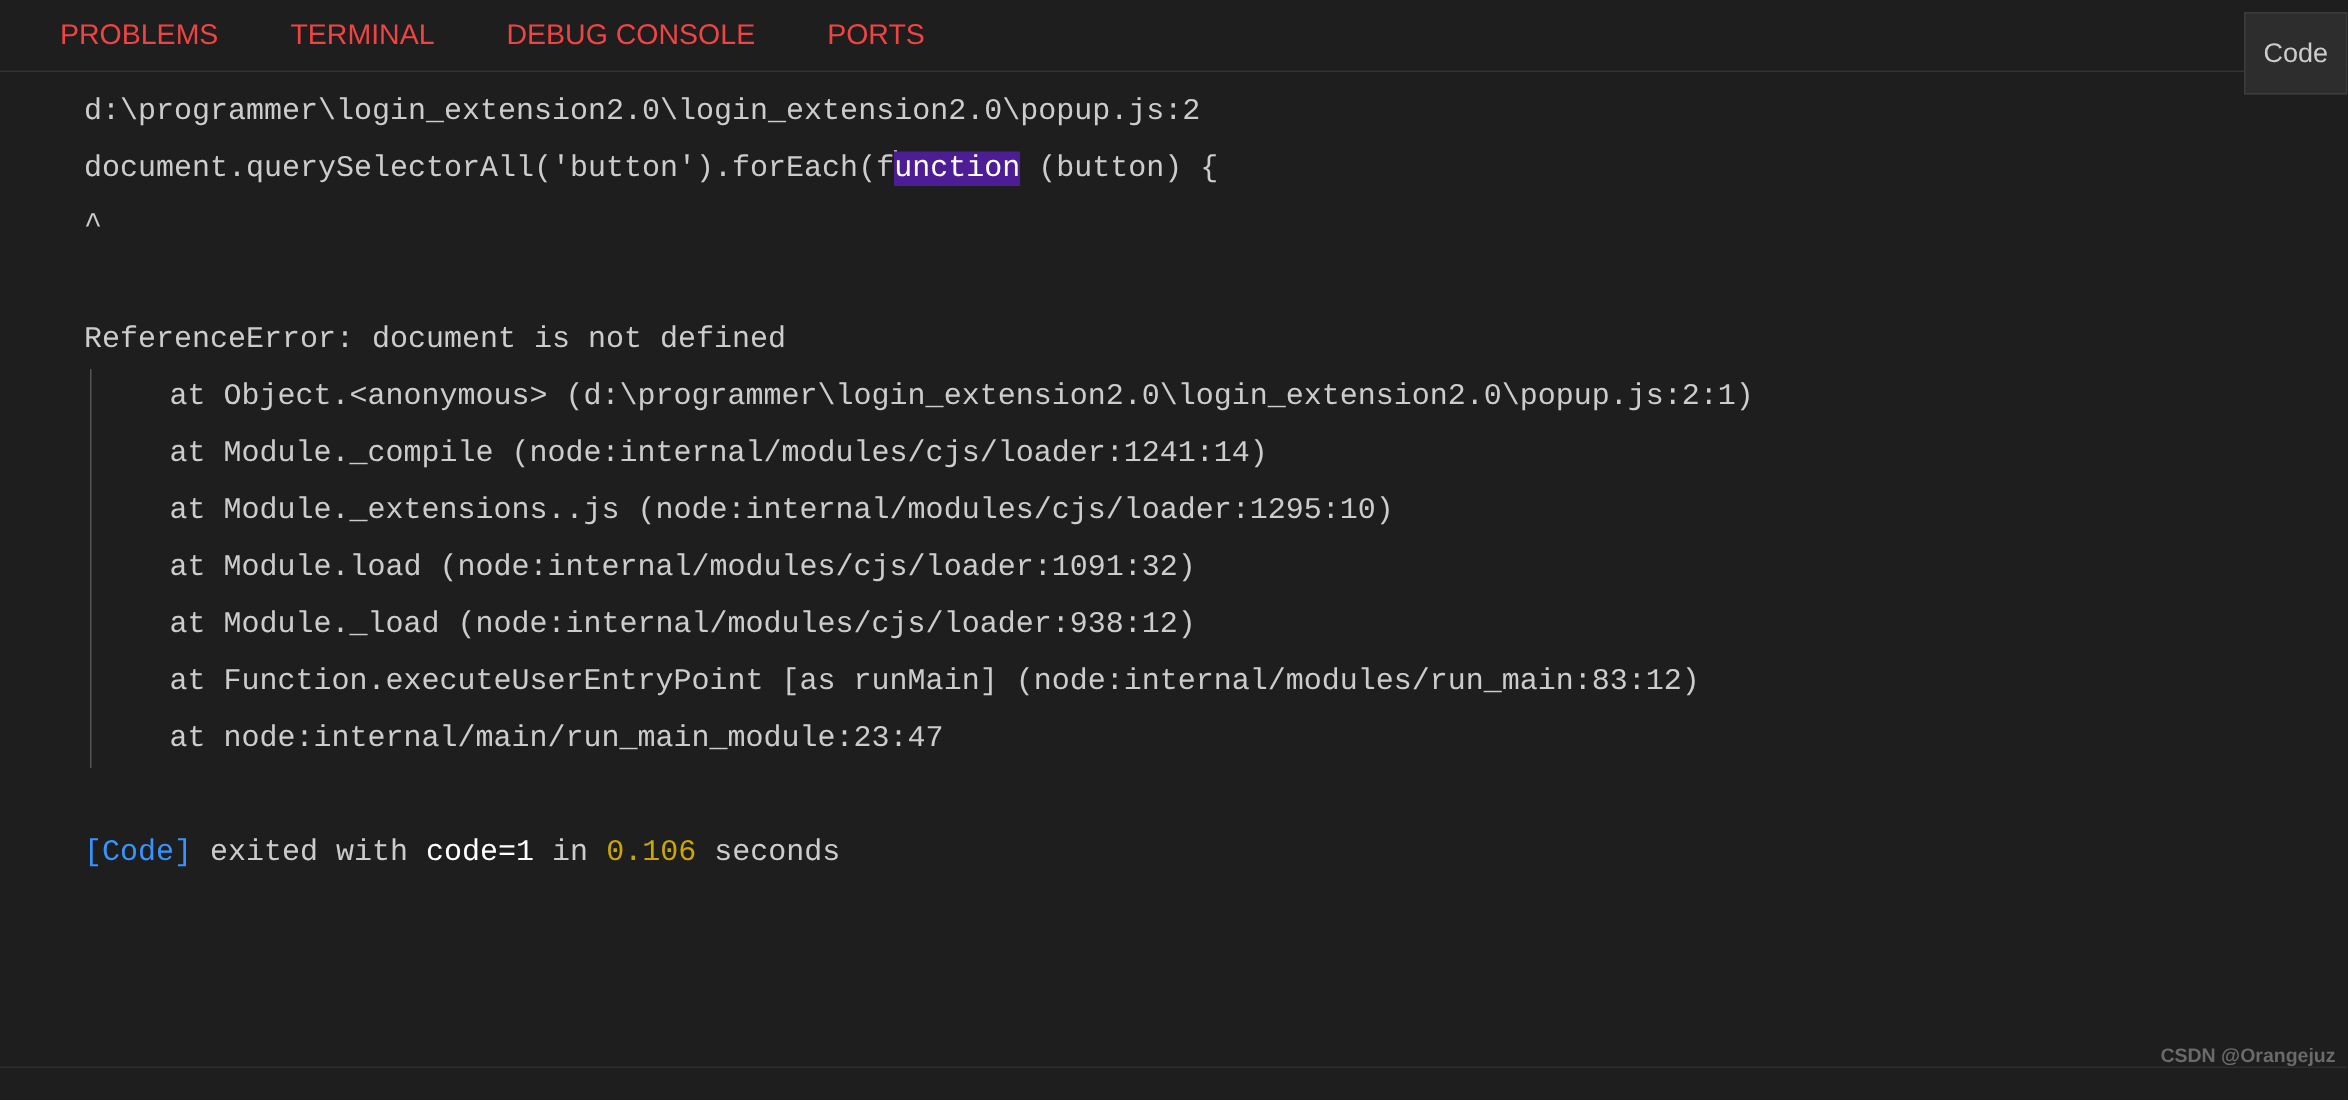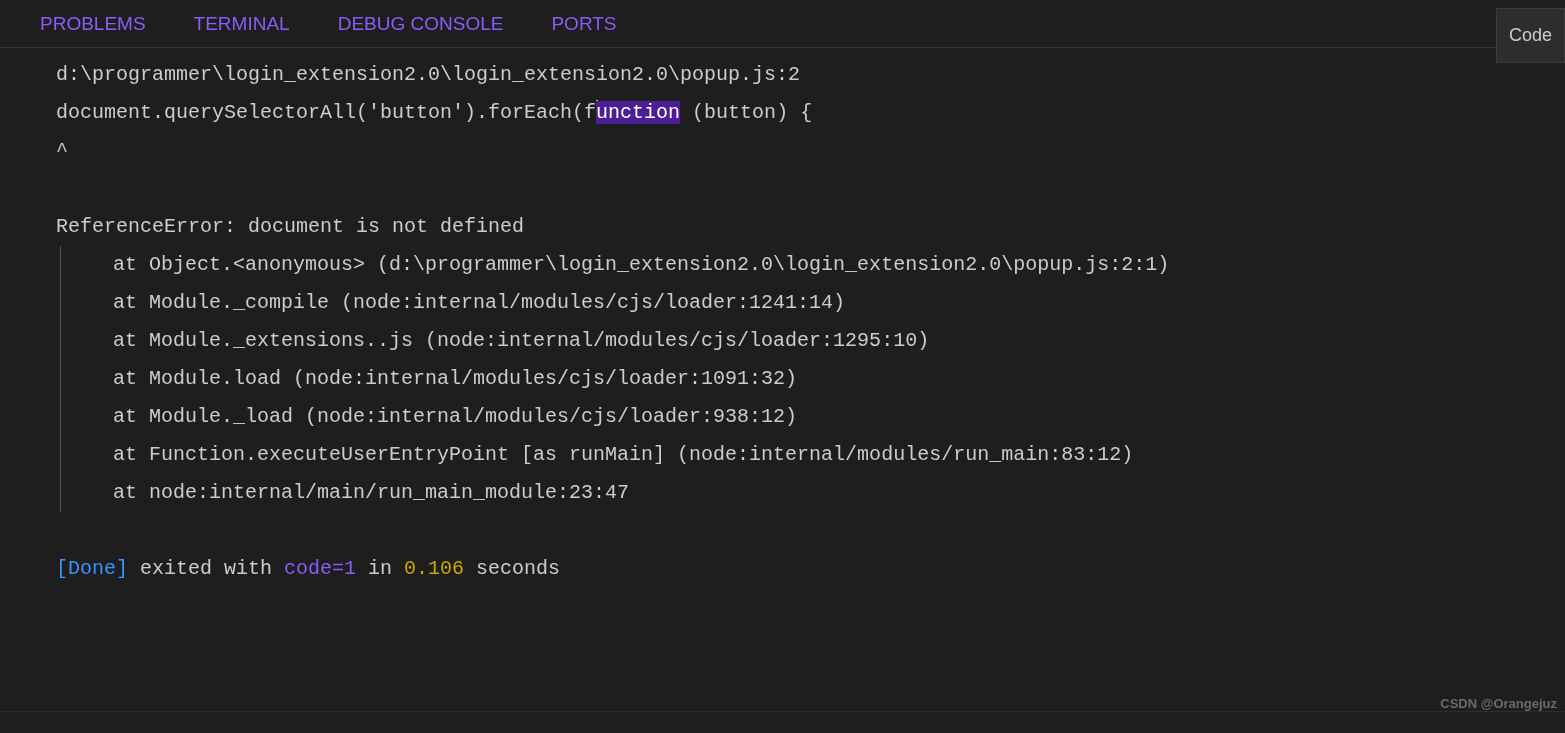--- a/index.html
+++ b/index.html
@@ -19,21 +19,21 @@
     }
     .tabs-bar {
       display: flex;
       align-items: center;
       height: 48px;
       padding: 0 16px;
       border-bottom: 1px solid #333333;
     }
     .tab {
       padding: 12px 24px;
-      color: #8b5cf6;
+      color: #ef4444;
       font-family: 'Segoe UI', Arial, sans-serif;
       font-size: 19px;
       cursor: pointer;
       position: relative;
     }
     .tab.active {
       color: #ffffff;
     }
     .tab.active::after {
       content: '';
@@ -69,21 +69,21 @@
       margin-left: 0;
     }
     .stack-container {
       position: relative;
       margin-left: 4px;
     }
     .color-blue {
       color: #3794ff;
     }
     .color-red {
-      color: #8b5cf6;
+      color: #ffffff;
     }
     .color-yellow {
       color: #cca700;
     }
     .highlight-selection {
       background-color: #4c1d95;
       color: #ffffff;
     }
     .cursor {
       border-left: 2px solid #aeafad;
@@ -117,16 +117,16 @@
 <div class="tabs-bar">
   <div class="tab">PROBLEMS</div>
   <div class="tab">TERMINAL</div>
   <div class="tab">DEBUG CONSOLE</div>
   <div class="tab">PORTS</div>
   <button class="code-button">Code</button>
 </div>
 
 <div class="output-content"><div>d:\programmer\login_extension2.0\login_extension2.0\popup.js:2</div><div><span>document.querySelectorAll('button').forEach(f</span><span class="cursor"></span><span class="highlight-selection">unction</span><span> (button) {</span></div><div>^</div>
 <div>ReferenceError: document is not defined</div><div class="stack-container"><div class="stack-line">at Object.&lt;anonymous&gt; (d:\programmer\login_extension2.0\login_extension2.0\popup.js:2:1)</div><div class="stack-line">at Module._compile (node:internal/modules/cjs/loader:1241:14)</div><div class="stack-line">at Module._extensions..js (node:internal/modules/cjs/loader:1295:10)</div><div class="stack-line">at Module.load (node:internal/modules/cjs/loader:1091:32)</div><div class="stack-line">at Module._load (node:internal/modules/cjs/loader:938:12)</div><div class="stack-line">at Function.executeUserEntryPoint [as runMain] (node:internal/modules/run_main:83:12)</div><div class="stack-line">at node:internal/main/run_main_module:23:47</div></div>
-<div><span class="color-blue">[Done]</span><span> exited with </span><span class="color-red"><span>code=</span><span>1</span></span><span> in </span><span class="color-yellow">0.106</span><span> seconds</span></div></div>
+<div><span class="color-blue">[Code]</span><span> exited with </span><span class="color-red"><span>code=</span><span>1</span></span><span> in </span><span class="color-yellow">0.106</span><span> seconds</span></div></div>
 
 <div class="watermark">CSDN @Orangejuz</div>
 <div class="status-bar"></div>
 
 </body></html>

